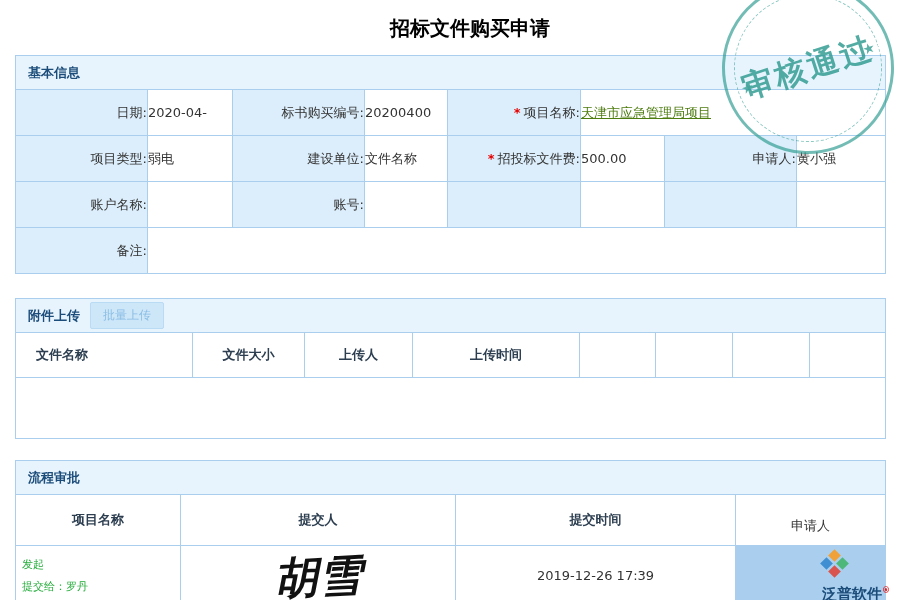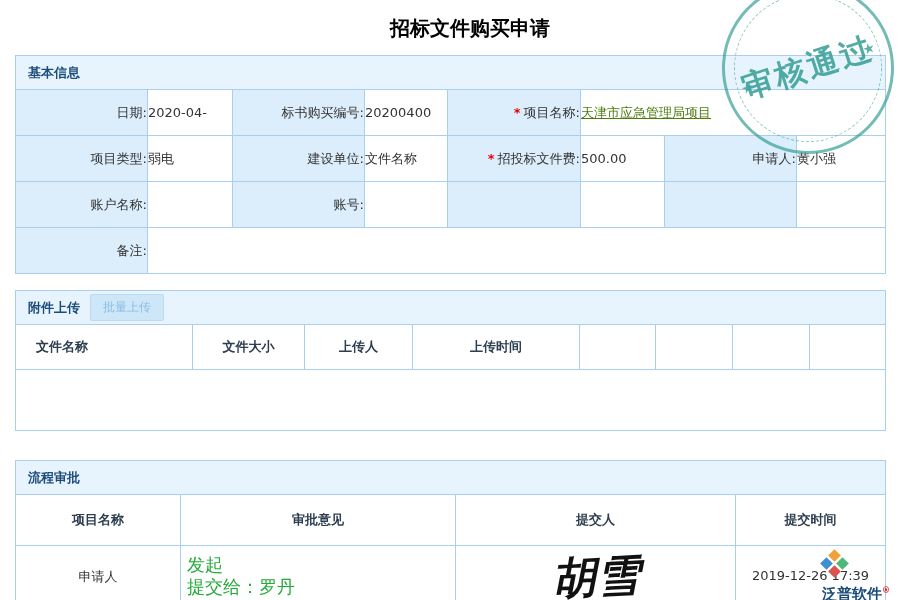--- a/index.html
+++ b/index.html
@@ -48,37 +48,37 @@
     font-size:13px; color:#333; padding:0 0; overflow:hidden;
   }
   .cell.label { background:#dceefb; justify-content:flex-end; }
   .req { color:#e60000; margin-right:3px; font-weight:bold; }
 
   #basic-grid { grid-template-columns:131px 84px 131px 82px 132px 83px 131px 88px; grid-auto-rows:45px; }
   .span3 { grid-column:span 3; }
   .span7 { grid-column:span 7; }
   .link { color:#4d7c0f; text-decoration:underline; cursor:pointer; }
 
-  #sec-attach { top:290px; }
+  #sec-attach { top:298px; }
   .batch-btn {
     margin-left:10px; padding:4px 12px; font-size:12px;
     background:#cde6f8; color:#8abde4; border:1px solid #b9dbf4; border-radius:2px;
     cursor:pointer; font-family:inherit;
   }
   #attach-grid { grid-template-columns:176px 111px 107px 166px 75px 76px 76px 75px; grid-auto-rows:44px; border-bottom:1px solid #aacfee; }
   #attach-grid .cell { font-weight:bold; color:#2c3e50; justify-content:center; }
   #attach-grid .cell.first { justify-content:flex-start; padding-left:20px; }
   .attach-body { height:60px; background:#fff; }
 
   #sec-approve { top:460px; }
   #approve-grid { grid-template-columns:164px 274px 279px 149px; grid-template-rows:50px 90px; }
   #approve-grid .hcell { font-weight:bold; color:#2c3e50; justify-content:center; }
   .node-cell, .time-cell { align-items:flex-start; justify-content:center; padding-top:22px; }
   .opinion-cell { display:block; padding:8px 6px 0 6px; }
-  .opinion-cell div { color:#23ab39; font-size:18px; line-height:22px; }
+  .opinion-cell div { color:#23ab39; font-size:11px; line-height:22px; }
   .sig-cell { align-items:flex-start; justify-content:center; padding-top:2px; }
   .signature {
     font-size:44px; font-weight:bold; font-style:italic; color:#111;
     font-family:"DejaVu Serif","Liberation Serif",serif; transform:rotate(-3deg);
   }
 
   
   .footer-logo {
     position:absolute; right:10px; top:551px; z-index:30;
     display:flex; align-items:flex-start; gap:6px; cursor:pointer;flex-direction:column;
@@ -164,21 +164,20 @@
       <div class="cell"></div>
       <div class="cell"></div>
     </div>
     <div class="attach-body"></div>
   </div>
 
   <div class="section" id="sec-approve">
     <div class="section-header">流程审批</div>
     <div class="grid" id="approve-grid">
       <div class="cell hcell">项目名称</div>
-      <div class="cell hcell">审批意见</div>
       <div class="cell hcell">提交人</div>
       <div class="cell hcell">提交时间</div>
 
       <div class="cell node-cell">申请人</div>
       <div class="cell opinion-cell">
         <div>发起</div>
         <div>提交给：罗丹</div>
       </div>
       <div class="cell sig-cell">
         <span class="signature">胡雪</span>

